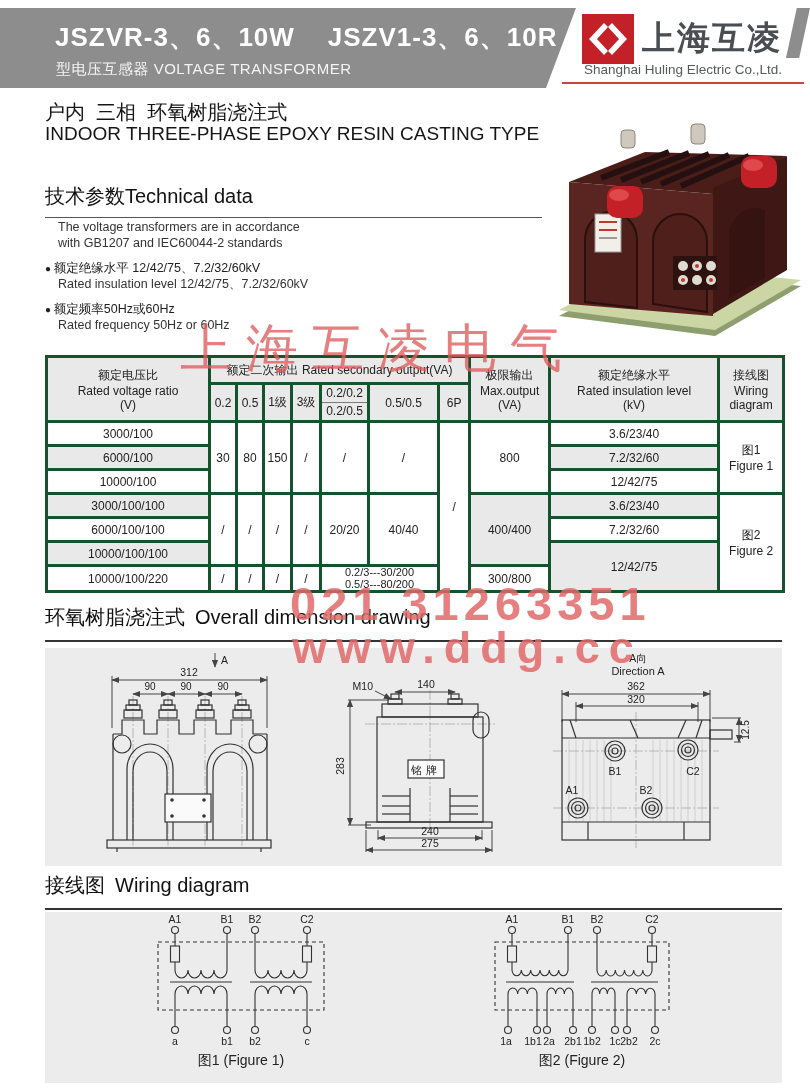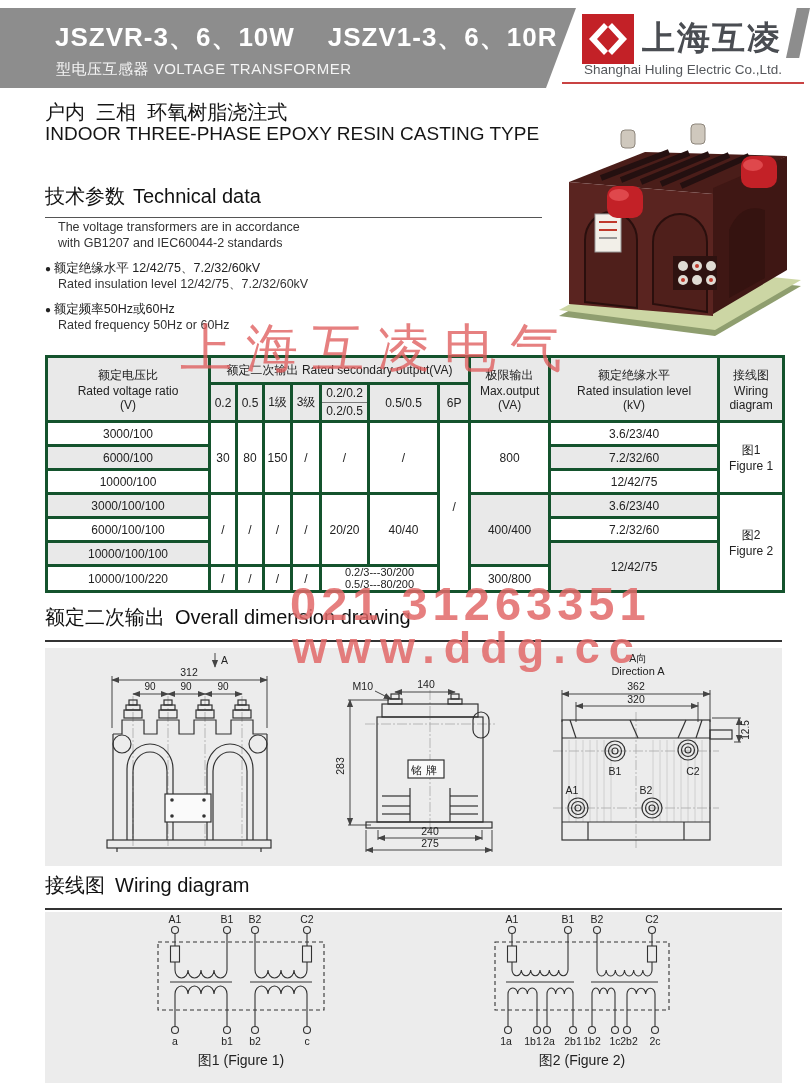--- a/index.html
+++ b/index.html
@@ -17,21 +17,21 @@
   .brand-en{position:absolute;left:38px;top:54px;font-size:13.5px;color:#55585c;}
   .brand-rule{position:absolute;left:16px;top:74px;width:242px;height:2px;background:#c94343;}
   .corner-flag{position:absolute;left:786px;top:8px;width:24px;height:50px;background:#8d8d8d;
                clip-path:polygon(45% 0,100% 0,55% 100%,0 100%);}
 
   
   .intro-cn{position:absolute;left:45px;top:99px;font-size:20px;color:#151515;white-space:pre;}
   .intro-en{position:absolute;left:45px;top:123px;font-size:19px;color:#151515;text-align:center;}
   .tech-head{position:absolute;left:45px;top:183px;width:497px;padding-bottom:7px;border-bottom:1px solid #555;
              font-size:20px;color:#111;}
-  .tech-head .en{margin-left:8px;}
+  .tech-head .en{margin-left:0;}
   .bullets{position:absolute;left:45px;top:220px;width:480px;font-size:12.5px;line-height:15.5px;color:#222;}
   .bullet{margin-bottom:10px;}
   .bullet .cn::before{content:"● ";font-size:10px;}
   .bullet .en{margin-left:13px;color:#333;}
 
   
   .product{position:absolute;left:545px;top:118px;width:262px;height:222px;}
 
   
   .wm{position:absolute;z-index:9;pointer-events:none;font-weight:bold;}
@@ -259,21 +259,21 @@
         <td colspan="2" class="two-line">
           <div>0.2/3---30/200</div>
             <div>0.5/3---80/200</div>
         </td>
         <td>300/800</td>
       </tr>
     </tbody>
   </table>
 
   <div class="sect-head dim-head">
-    <span class="cn">额定二次输出</span><span class="en">Overall dimension drawing</span>
+    <span class="cn">环氧树脂浇注式</span><span class="en">Overall dimension drawing</span>
   </div>
 
   <div class="panel dim-panel">
     <svg width="737" height="218" viewBox="0 0 737 218">
       <defs>
         <marker id="da" viewBox="0 0 10 10" refX="9" refY="5" markerWidth="8" markerHeight="8" orient="auto-start-reverse">
           <path d="M0,1 L10,5 L0,9 z" fill="#444"></path>
         </marker>
       </defs>
       <g stroke="#444" stroke-width="1" fill="none">

